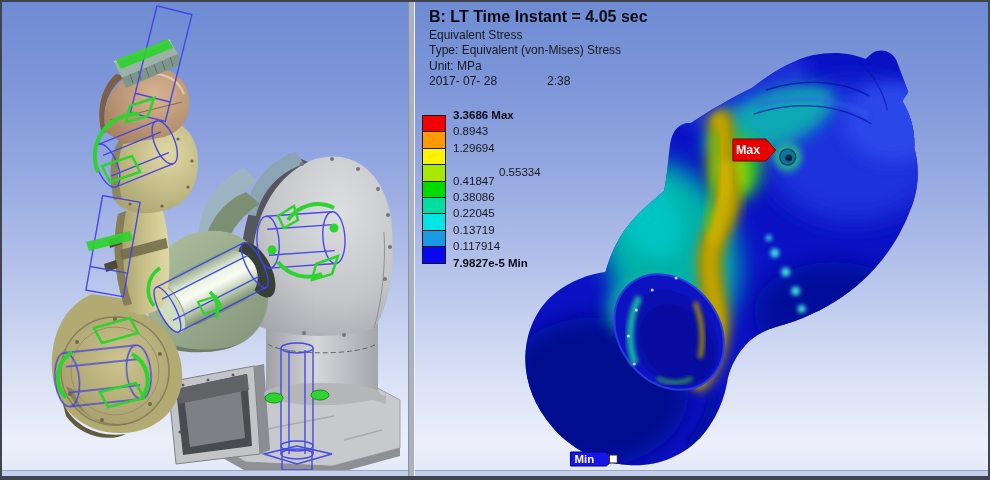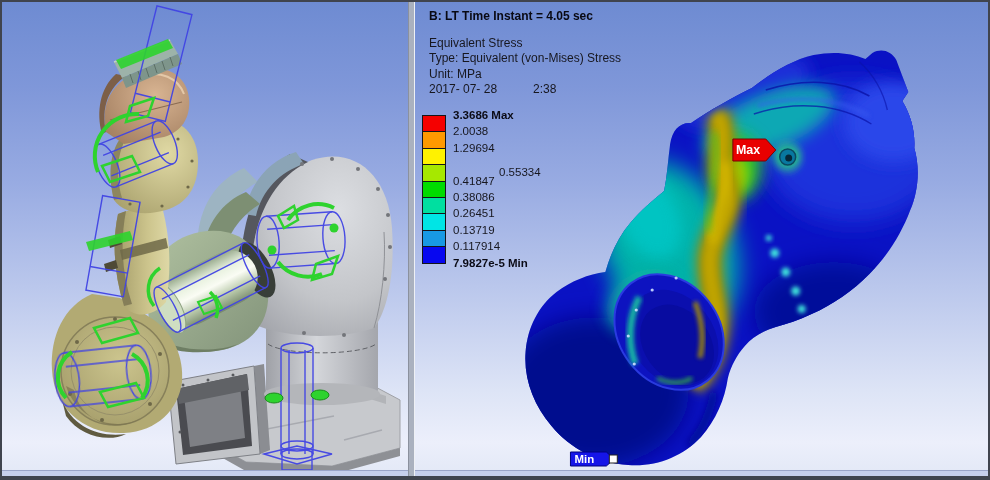--- a/index.html
+++ b/index.html
@@ -13,22 +13,22 @@
     background:#c6cfec;border-top:1px solid #9aa4c8;}
   .viewport.left{width:406px;}
   .divider{width:5px;height:474px;background:#aab1bf;
     border-left:1px solid #8b919e;border-right:1px solid #eef0f4;}
   .viewport.right{flex:1;}
   .fillsvg{position:absolute;top:0;left:0;width:100%;height:100%;}
   svg text{font-family:"Liberation Sans",sans-serif;}
 
   .result-header{position:absolute;top:7px;left:14px;z-index:3;
     color:#17171f;font-size:12px;line-height:15.6px;white-space:nowrap;}
-  .result-header .title{font-weight:bold;font-size:12px;color:#090912;margin-bottom:11px;}
-  .date-row .clock{margin-left:36px;}
+  .result-header .title{font-weight:bold;font-size:16px;color:#090912;margin-bottom:3px;}
+  .date-row .clock{margin-left:50px;}
 
   .legend{position:absolute;top:113px;left:7px;z-index:3;width:130px;height:170px;}
   .legend-bands{position:absolute;top:0;left:0;width:22px;border:1px solid #15151a;}
   .legend-band{height:15.4px;border-bottom:1px solid #15151a;}
   .legend-band:last-child{border-bottom:none;}
   .legend-labels{position:absolute;left:31px;top:0;}
   .legend-label{position:absolute;font-size:11.5px;color:#17171f;white-space:nowrap;}
   .legend-label.bold{font-weight:bold;color:#0b0b16;}
 </style>
 </head>
@@ -367,25 +367,25 @@
           <div class="legend-band" style="background: rgb(255, 242, 0);"></div>
           <div class="legend-band" style="background: rgb(166, 232, 0);"></div>
           <div class="legend-band" style="background: rgb(0, 220, 0);"></div>
           <div class="legend-band" style="background: rgb(0, 223, 160);"></div>
           <div class="legend-band" style="background: rgb(0, 229, 229);"></div>
           <div class="legend-band" style="background: rgb(24, 153, 228);"></div>
           <div class="legend-band" style="background: rgb(7, 7, 240);"></div>
         </div>
       <div class="legend-labels">
           <div class="legend-label bold" style="top: -6px;">3.3686 Max</div>
-          <div class="legend-label" style="top: 10.4px;">2.0038</div>
+          <div class="legend-label" style="top: 10.4px;">0.8943</div>
           <div class="legend-label" style="top: 26.8px;">1.29694</div>
           <div class="legend-label" style="top: 51px; margin-left: 46px;">0.55334</div>
           <div class="legend-label" style="top: 59.6px;">0.41847</div>
           <div class="legend-label" style="top: 76px;">0.38086</div>
-          <div class="legend-label" style="top: 92.4px;">0.26451</div>
+          <div class="legend-label" style="top: 92.4px;">0.22045</div>
           <div class="legend-label" style="top: 108.8px; text-align: right;">0.13719</div>
           <div class="legend-label" style="top: 125.2px;">0.117914</div>
           <div class="legend-label bold" style="top: 141.6px;">7.9827e-5 Min</div>
         </div>
     </div>
   </div>
 </div>
 
 </body></html>

